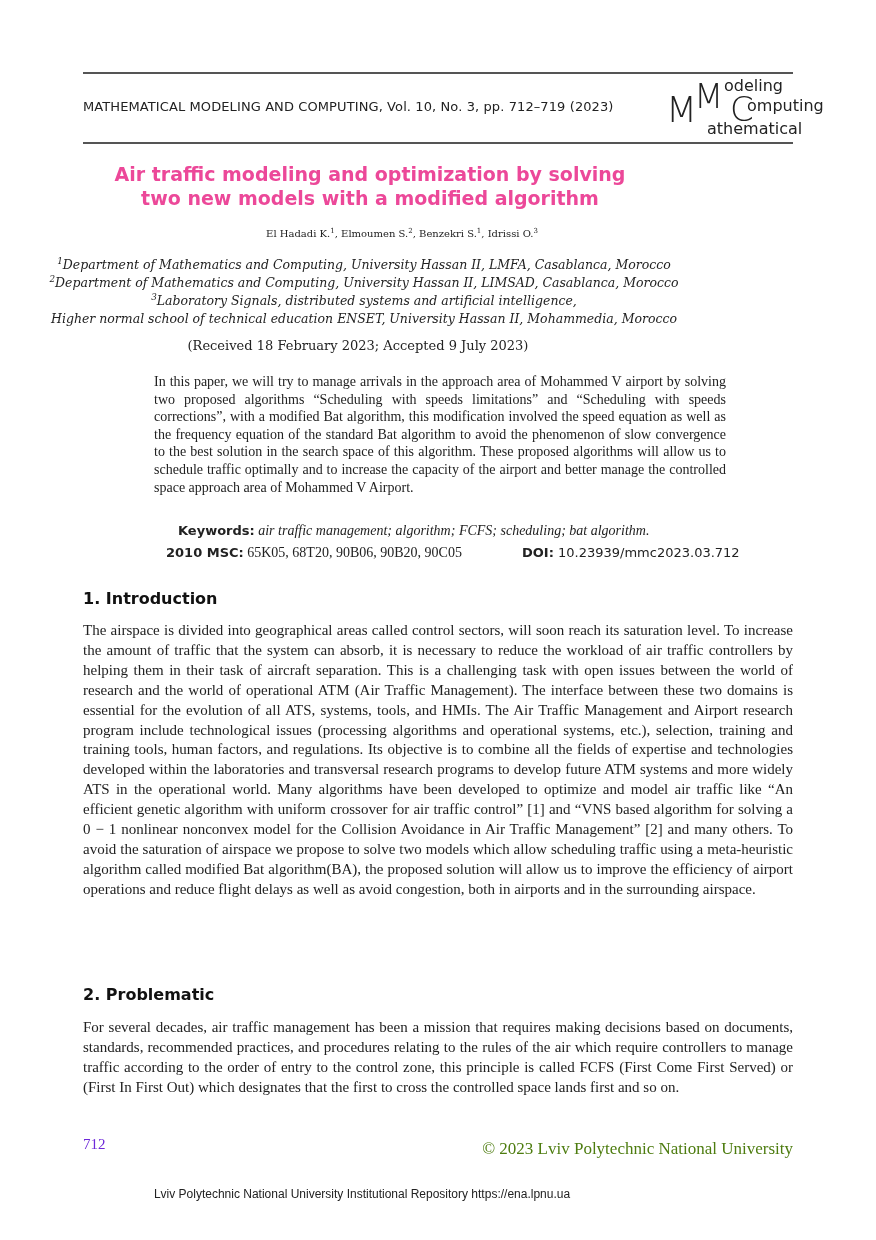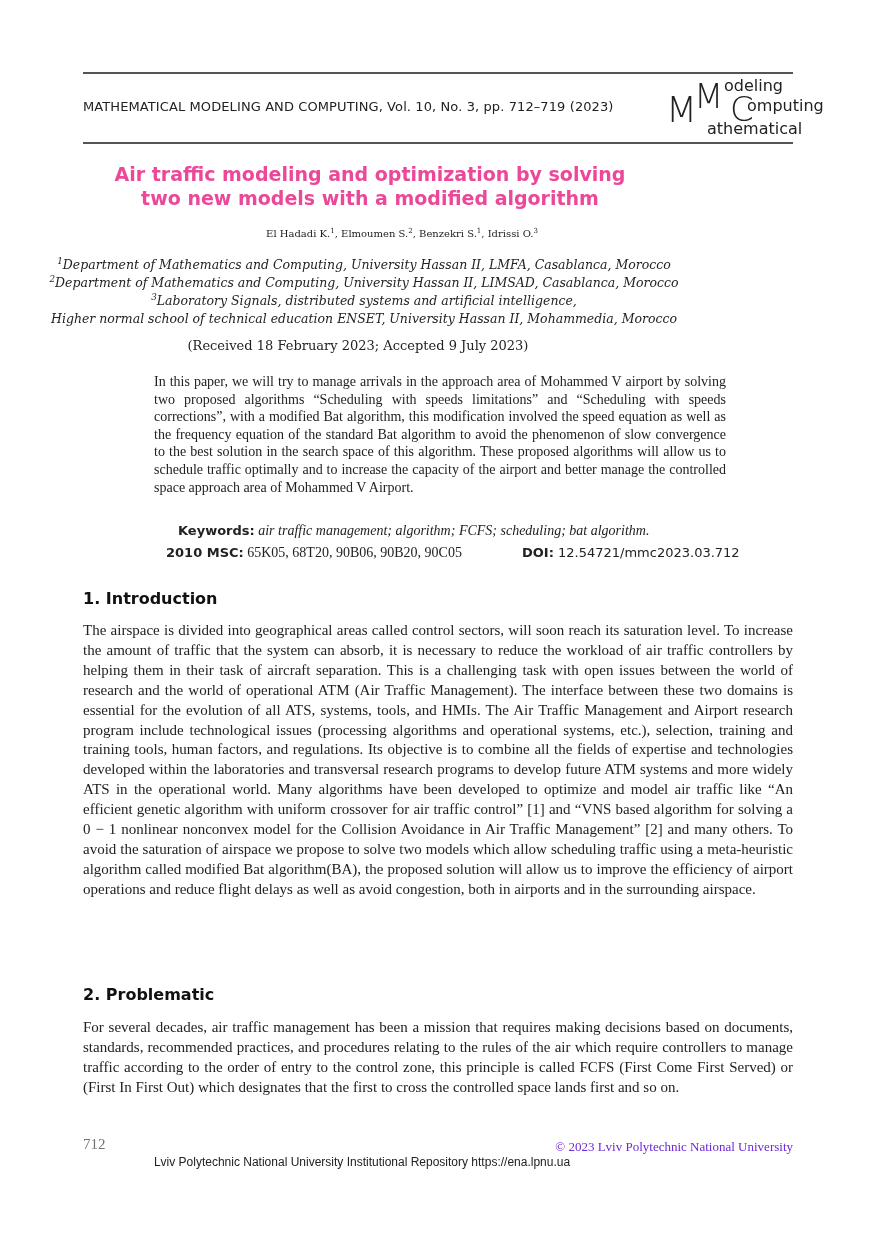--- a/index.html
+++ b/index.html
@@ -64,28 +64,28 @@
   .sec1 { top: 589px; }
   .sec2 { top: 985px; }
   .body-text {
     position: absolute; left: 83px; width: 710px;
     font-family: "Liberation Serif", serif; font-size: 15px; line-height: 19.9px; text-align: justify; color: #222;
   }
   .intro { top: 621px; }
   .prob { top: 1018px; }
   .page-number {
     position: absolute; left: 83px; top: 1136px;
-    font-family: "Liberation Serif", serif; font-size: 15px; color: #737373; text-align: center;
+    font-family: "Liberation Serif", serif; font-size: 15px; color: #6d28d9; text-align: center;
   }
   .copyright {
     position: absolute; right: 83px; top: 1139px;
-    font-family: "Liberation Serif", serif; font-size: 13px; color: #6d28d9; white-space: nowrap;
+    font-family: "Liberation Serif", serif; font-size: 17px; color: #4d7c0f; white-space: nowrap;
   }
   .repo {
-    position: absolute; left: 0; width: 724px; top: 1155px; text-align: center;
+    position: absolute; left: 0; width: 724px; top: 1187px; text-align: center;
     font-family: "Liberation Sans", sans-serif; font-size: 12px; color: #222;
   }
   sup { font-size: 0.7em; line-height: 0; }
 </style>
 </head>
 <body>
 
 <div class="page">
 
   <div class="rule top"></div>
@@ -127,21 +127,21 @@
   <div class="keywords">
     <span class="lbl">Keywords:</span>
     <span class="val">air traffic management; algorithm; FCFS; scheduling; bat algorithm.</span>
   </div>
   <div class="msc">
     <span class="lbl">2010 MSC:</span>
     <span class="val">65K05, 68T20, 90B06, 90B20, 90C05</span>
   </div>
   <div class="doi">
     <span class="lbl">DOI:</span>
-    <span class="val">12.54721/mmc2023.03.712</span>
+    <span class="val">10.23939/mmc2023.03.712</span>
   </div>
 
   <div class="section-head sec1">1.  Introduction</div>
   <div class="body-text intro">The airspace is divided into geographical areas called control sectors, will soon reach its saturation level.  To increase the amount of traffic that the system can absorb, it is necessary to reduce the workload of air traffic controllers by helping them in their task of aircraft separation.  This is a challenging task with open issues between the world of research and the world of operational ATM (Air Traffic Management).  The interface between these two domains is essential for the evolution of all ATS, systems, tools, and HMIs.  The Air Traffic Management and Airport research program include technological issues (processing algorithms and operational systems, etc.), selection, training and training tools, human factors, and regulations. Its objective is to combine all the fields of expertise and technologies developed within the laboratories and transversal research programs to develop future ATM systems and more widely ATS in the operational world.  Many algorithms have been developed to optimize and model air traffic like “An efficient genetic algorithm with uniform crossover for air traffic control” [1] and “VNS based algorithm for solving a 0 − 1 nonlinear nonconvex model for the Collision Avoidance in Air Traffic Management” [2] and many others.  To avoid the saturation of airspace we propose to solve two models which allow scheduling traffic using a meta-heuristic algorithm called modified Bat algorithm(BA), the proposed solution will allow us to improve the efficiency of airport operations and reduce flight delays as well as avoid congestion, both in airports and in the surrounding airspace.</div>
 
   <div class="section-head sec2">2.  Problematic</div>
   <div class="body-text prob">For several decades, air traffic management has been a mission that requires making decisions based on documents, standards, recommended practices, and procedures relating to the rules of the air which require controllers to manage traffic according to the order of entry to the control zone, this principle is called FCFS (First Come First Served) or (First In First Out) which designates that the first to cross the controlled space lands first and so on.</div>
 
   <div class="page-number">712</div>
   <div class="copyright">© 2023 Lviv Polytechnic National University</div>

